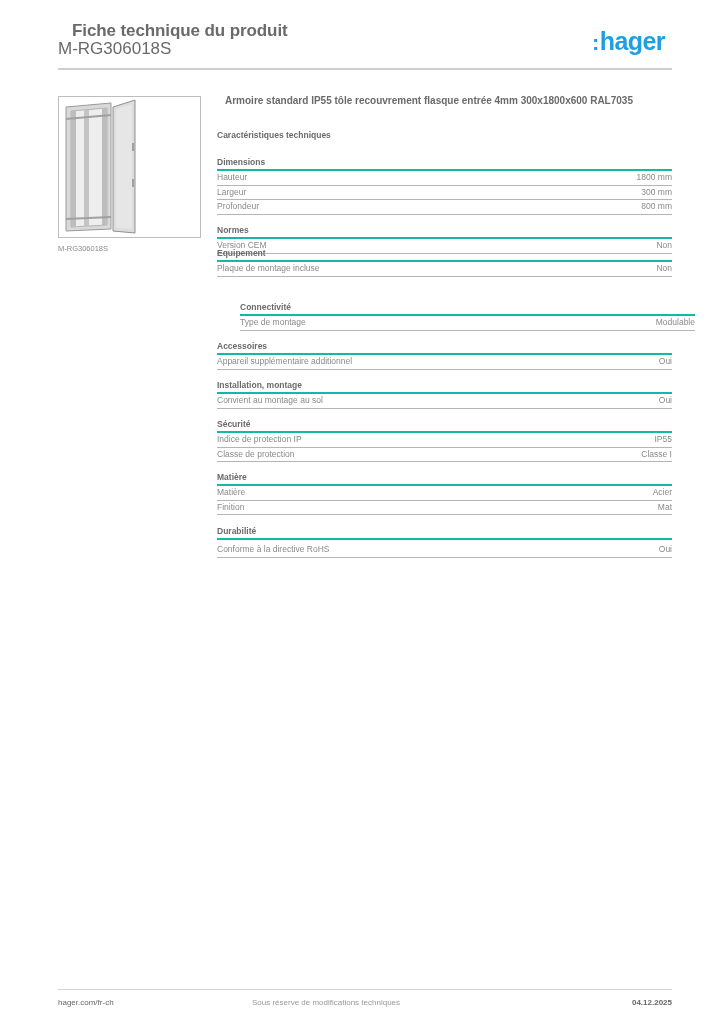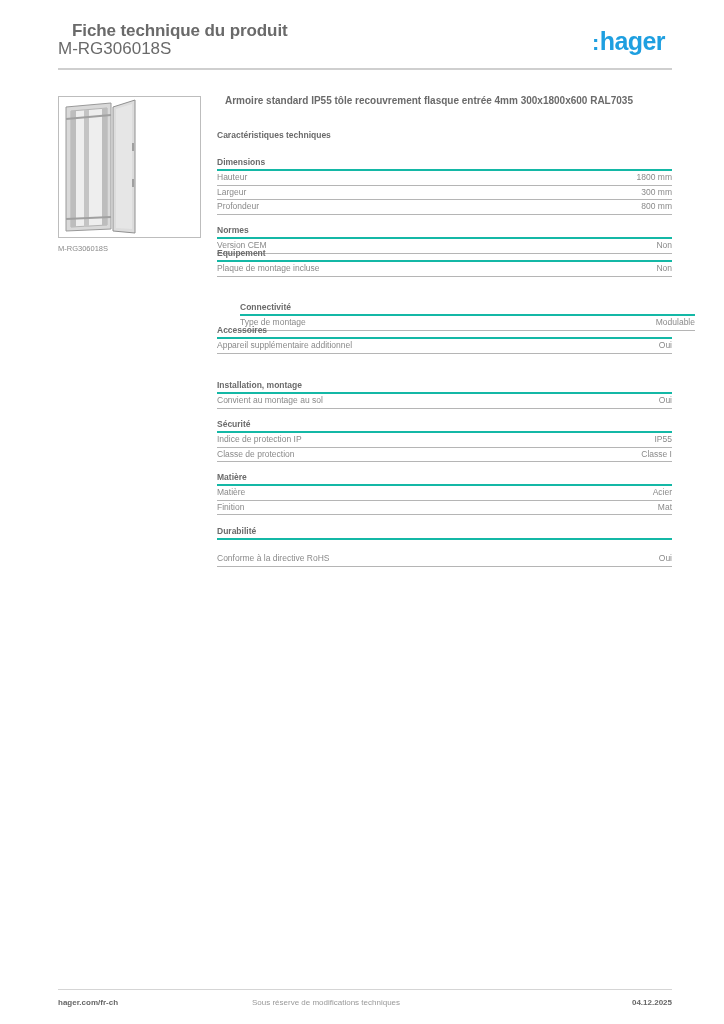--- a/index.html
+++ b/index.html
@@ -16,21 +16,21 @@
 
   .content { position:absolute; left:217px; top:0; width:455px; }
   .product-desc { position:absolute; left:8px; top:95px; font-size:10px; font-weight:bold; color:#6a6a6a; white-space:nowrap; }
   .section-main { position:absolute; left:0; top:130px; font-size:8.5px; font-weight:bold; color:#6a6a6a; }
 
   .group { position:absolute; left:0; width:455px; }
   .group-title { font-size:8.5px; font-weight:bold; color:#6a6a6a; height:12px; line-height:12px; border-bottom:2px solid #14b8a6; padding-bottom:1px; }
   .row { display:flex; justify-content:space-between; font-size:8.5px; color:#8a8a8a; height:13.5px; line-height:13px; border-bottom:1px solid #b5b5b5; }
 
   .footer-rule { position:absolute; left:58px; top:989px; width:614px; height:1px; background:#d5d5d5; }
-  .footer-left { position:absolute; left:58px; top:998px; font-size:8px; font-weight:bold; color:#666; }
+  .footer-left { position:absolute; left:58px; top:998px; font-size:8px; font-weight:normal; color:#666; }
   .footer-center { position:absolute; left:0; width:652px; text-align:center; top:998px; font-size:8px; color:#999; }
   .footer-right { position:absolute; right:52px; top:998px; font-size:8px; font-weight:bold; color:#666; }
 </style>
 </head>
 <body>
 
 <div>
   <div class="header-title">Fiche technique du produit</div>
   <div class="header-sub">M-RG306018S</div>
   <div class="logo"><span class="colon">:</span><span>hager</span></div>
@@ -93,21 +93,21 @@
   </div>
 
   <div class="group" style="top:301px;margin-left:23px;">
     <div class="group-title">Connectivité</div>
     <div class="row">
         <span>Type de montage</span>
         <span>Modulable</span>
       </div>
   </div>
 
-  <div class="group" style="top:324px;">
+  <div class="group" style="top:340px;">
     <div class="group-title">Accessoires</div>
     <div class="row">
         <span>Appareil supplémentaire additionnel</span>
         <span>Oui</span>
       </div>
   </div>
 
   <div class="group" style="top:379px;">
     <div class="group-title">Installation, montage</div>
     <div class="row">
@@ -135,21 +135,21 @@
         <span>Acier</span>
       </div>
     <div class="row">
         <span>Finition</span>
         <span>Mat</span>
       </div>
   </div>
 
   <div class="group" style="top:525px;">
     <div class="group-title">Durabilité</div>
-    <div class="row" style="margin-top:12px;text-align:right;">
+    <div class="row" style="margin-top:3px;text-align:right;">
         <span>Conforme à la directive RoHS</span>
         <span>Oui</span>
       </div>
   </div>
 </div>
 
 <div class="footer-rule"></div>
 <div class="footer-left">hager.com/fr-ch</div>
 <div class="footer-center">Sous réserve de modifications techniques</div>
 <div class="footer-right">04.12.2025</div>

